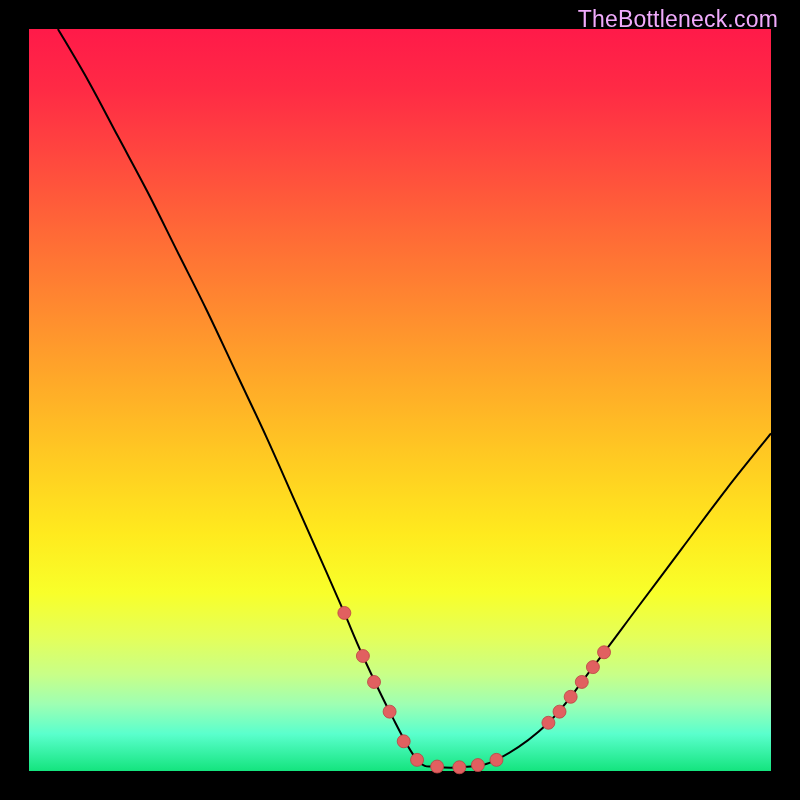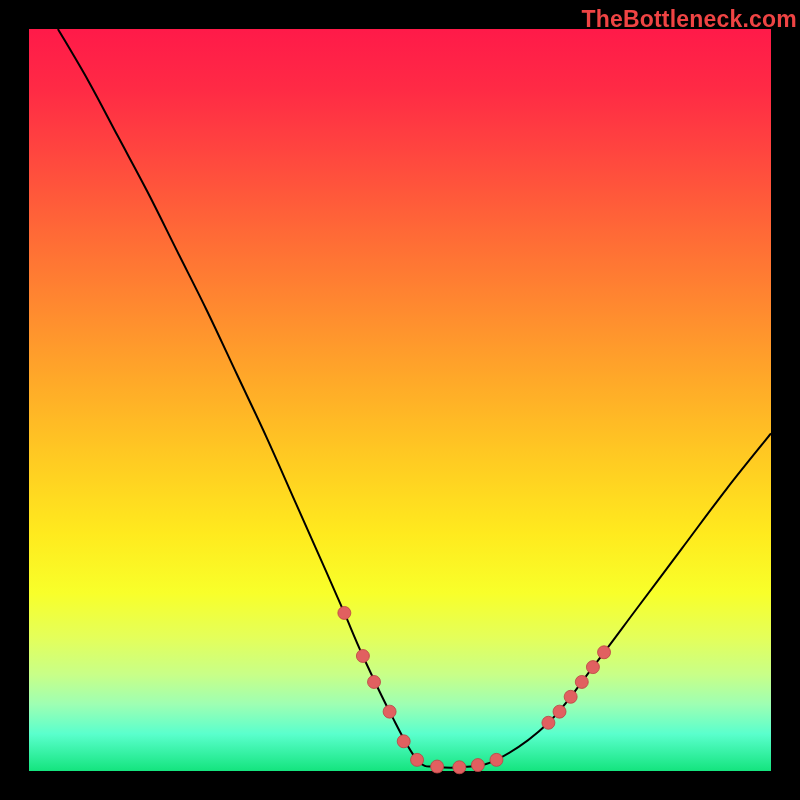--- a/index.html
+++ b/index.html
@@ -29,24 +29,24 @@
       #f8ff2a 76%,
       #e4ff5a 82%,
       #c8ff88 87%,
       #9effb3 91%,
       #5affcd 95%,
       #14e47e 100%);
   }
   .watermark {
     position: absolute;
     top: 6px;
-    right: 3px;
-    color: #ef4444;
+    right: 22px;
+    color: #f0abfc;
     font-size: 23px;
-    font-weight: 700;
+    font-weight: 400;
     letter-spacing: 0.2px;
     user-select: none;
   }
   svg.plot {
     position: absolute;
     left: 29px;
     top: 29px;
     width: 742px;
     height: 742px;
     overflow: visible;

